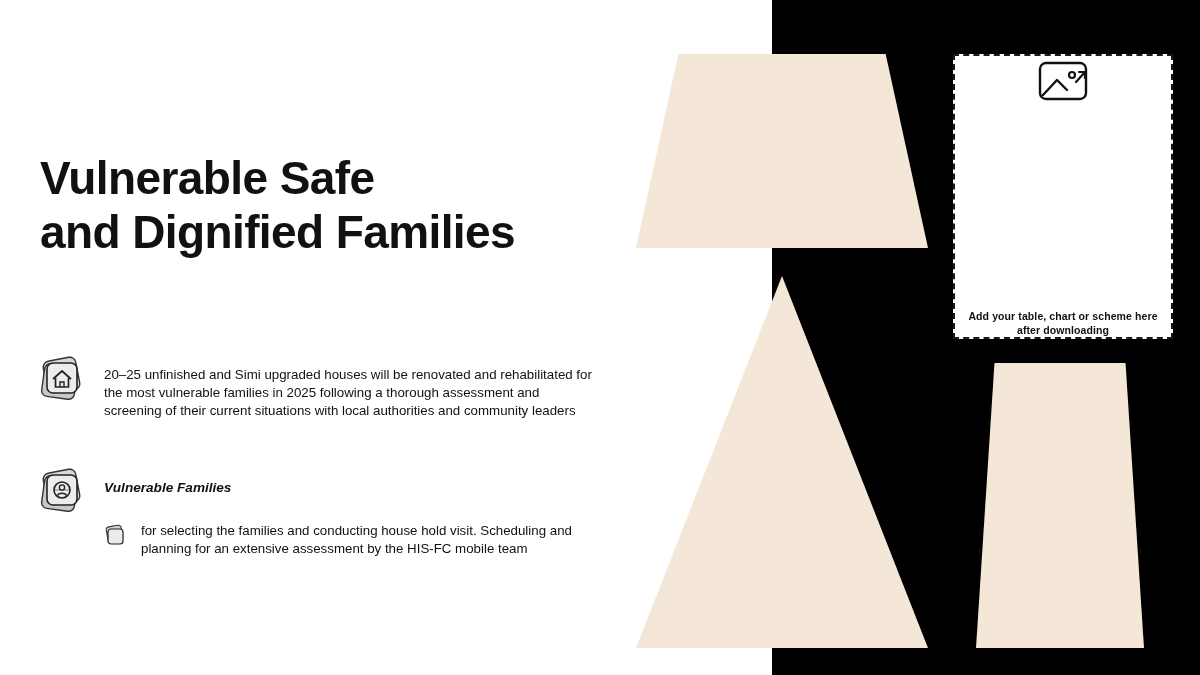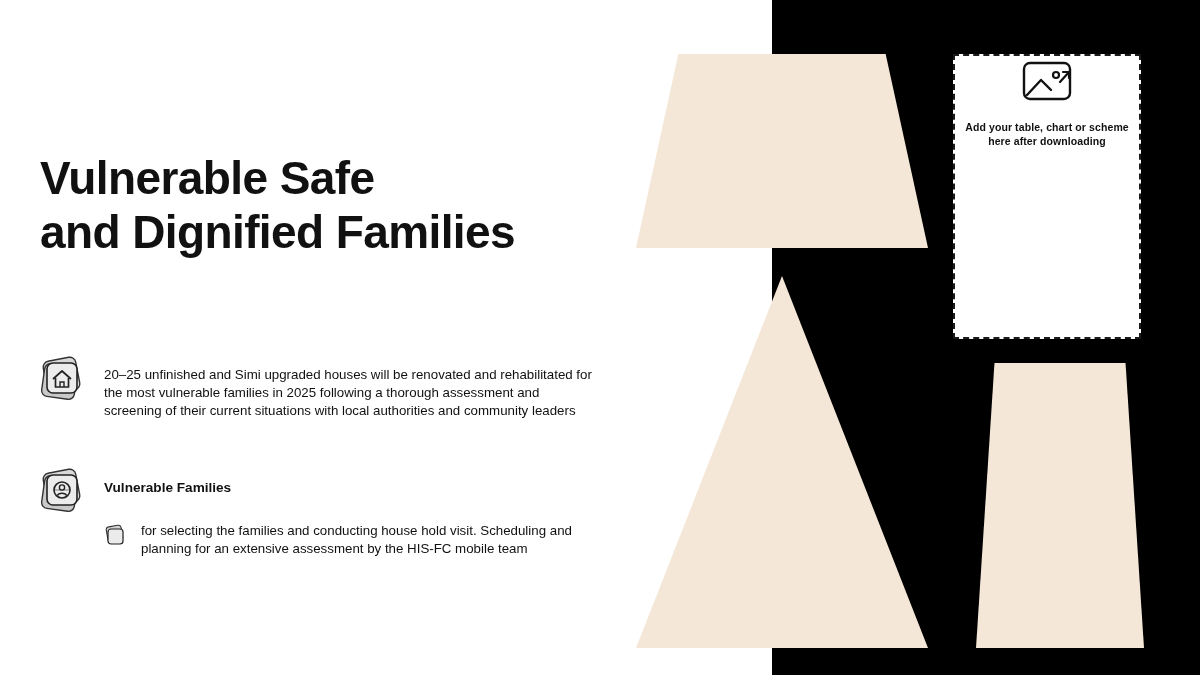--- a/index.html
+++ b/index.html
@@ -59,29 +59,29 @@
     height: 285px;
     background: #f4e7d7;
     clip-path: polygon(11% 0%, 89% 0%, 100% 100%, 0% 100%);
   }
 
   
   .placeholder-card {
     position: absolute;
     left: 953px;
     top: 54px;
-    width: 188px;
+    width: 220px;
     height: 285px;
     background: #ffffff;
     border: 2px dashed #1a1a1a;
     box-sizing: border-box;
     display: flex;
     flex-direction: column;
     align-items: center;
-    justify-content: flex-start;
+    justify-content: space-between;
   }
   .placeholder-icon {
     width: 54px;
     height: 50px;
     margin-bottom: 14px;
   }
   .placeholder-text {
     font-size: 10.5px;
     line-height: 1.35;
     text-align: center;
@@ -104,21 +104,21 @@
     color: #111111;
   }
   .title .line { display: block; }
 
   .bullet {
     position: absolute;
     display: flex;
     align-items: flex-start;
   }
   .bullet-1 { left: 36px; top: 356px; width: 560px; }
-  .bullet-2 { left: 36px; top: 468px; width: 560px; }
+  .bullet-2 { left: 36px; top: 468px; width: 560px; font-style: italic; }
   .bullet-3 { left: 103px; top: 522px; width: 500px; justify-content: center; }
 
   .badge {
     position: relative;
     width: 52px;
     height: 48px;
     flex: 0 0 52px;
     margin-right: 16px;
   }
   .badge svg { display: block; }

